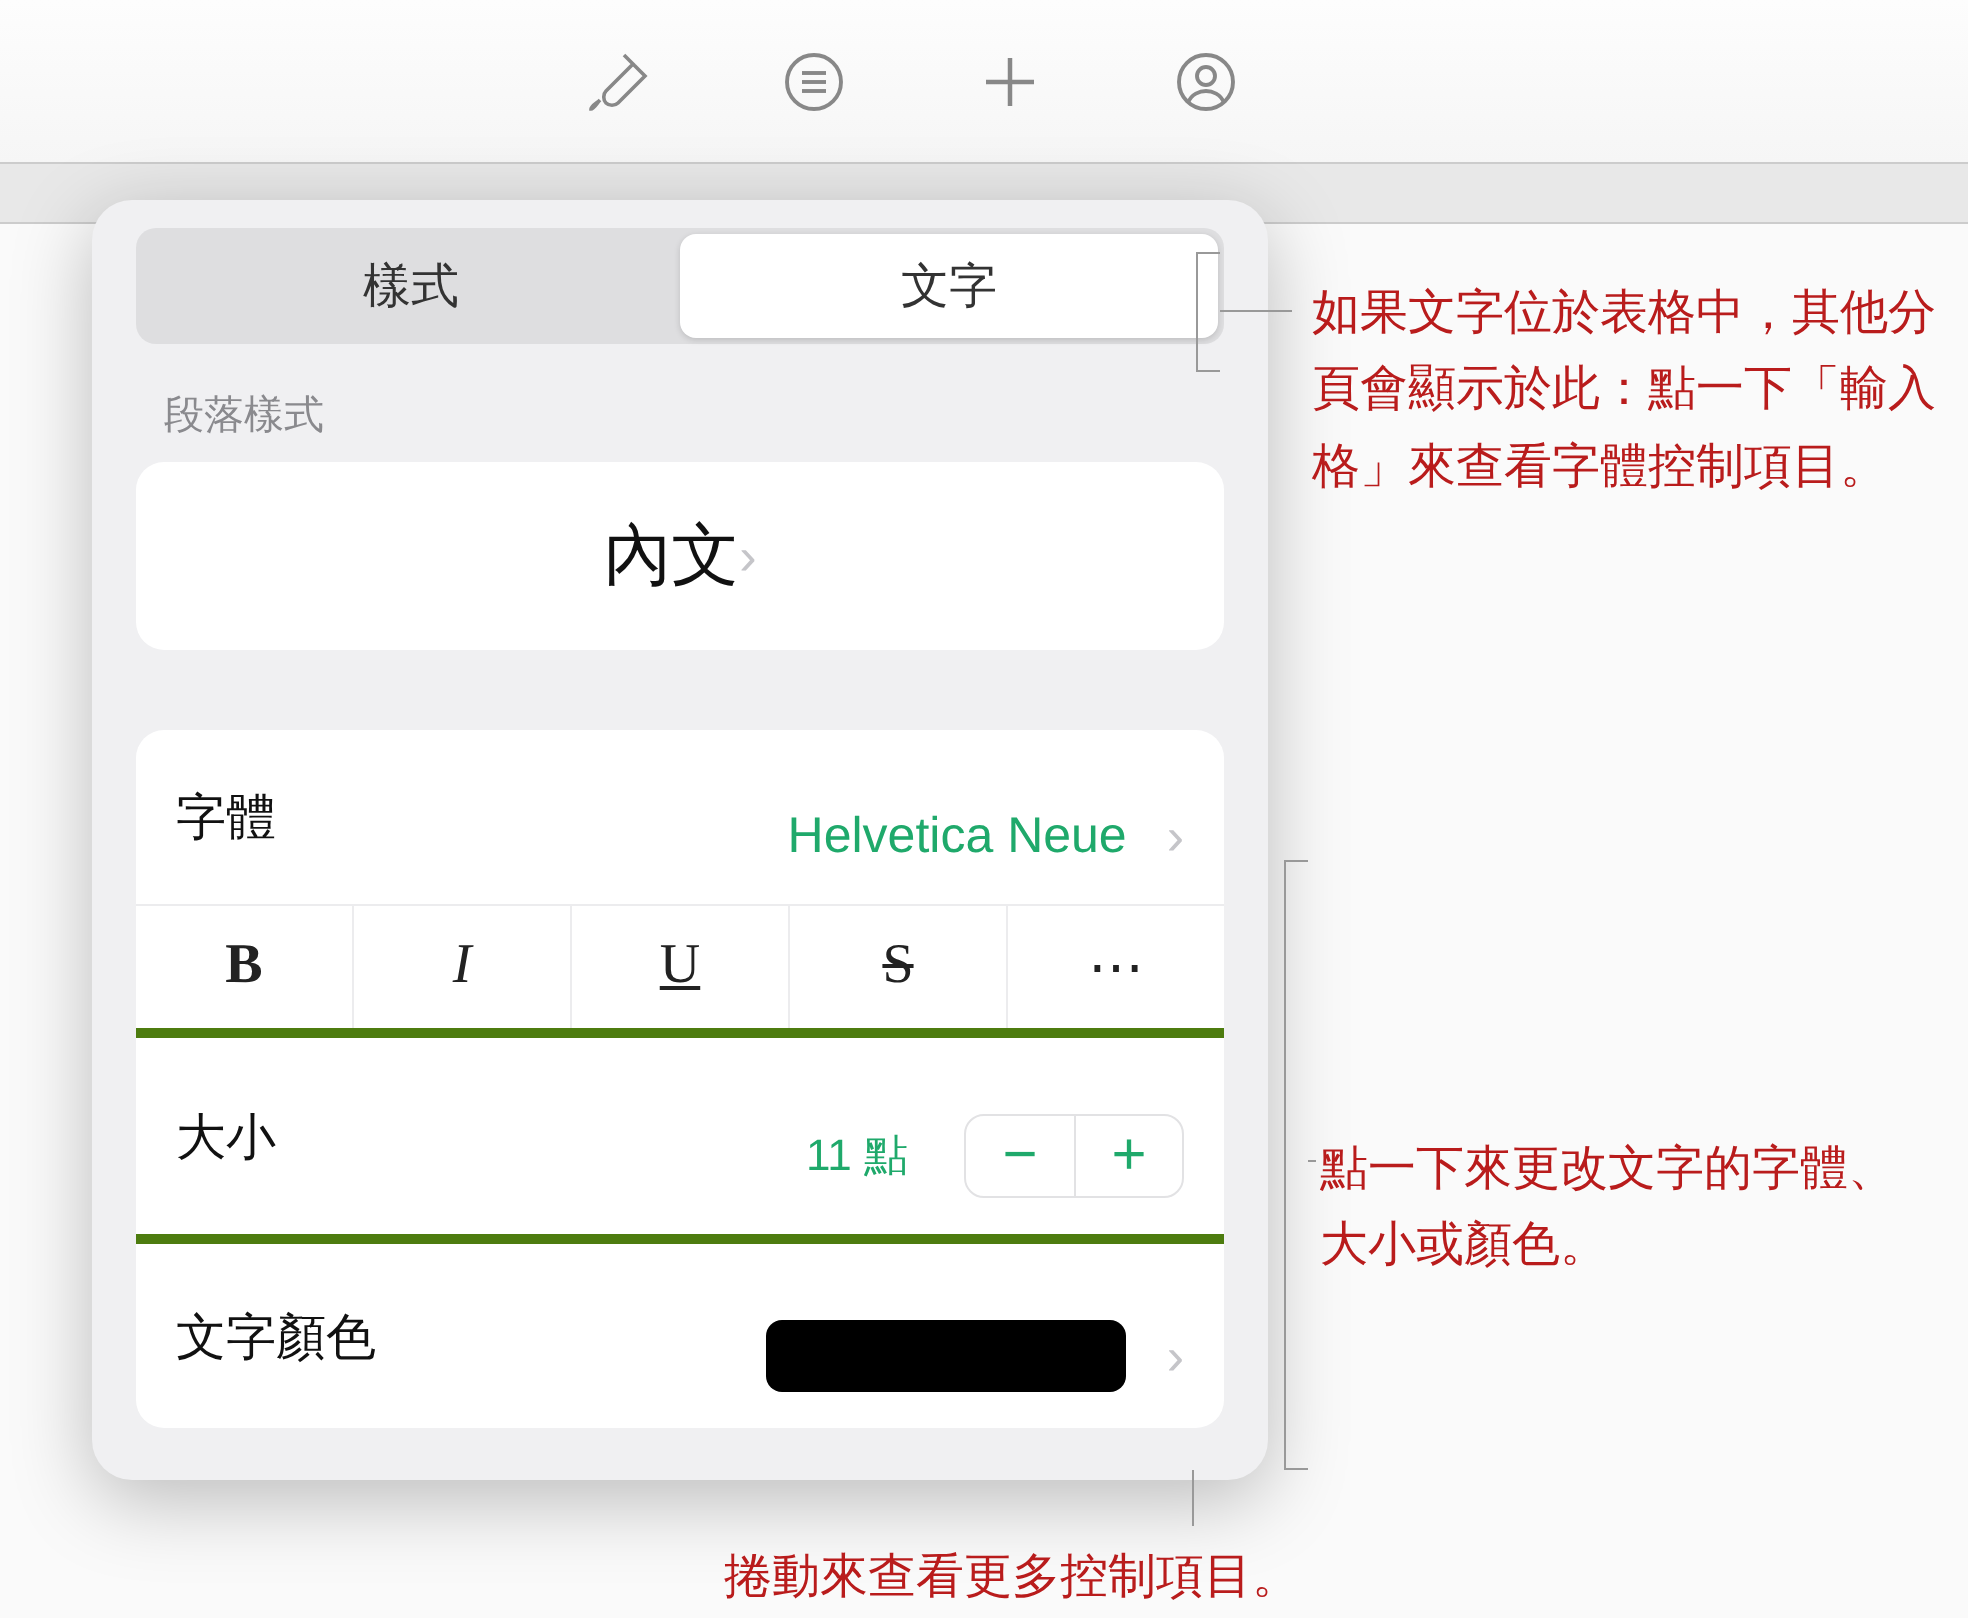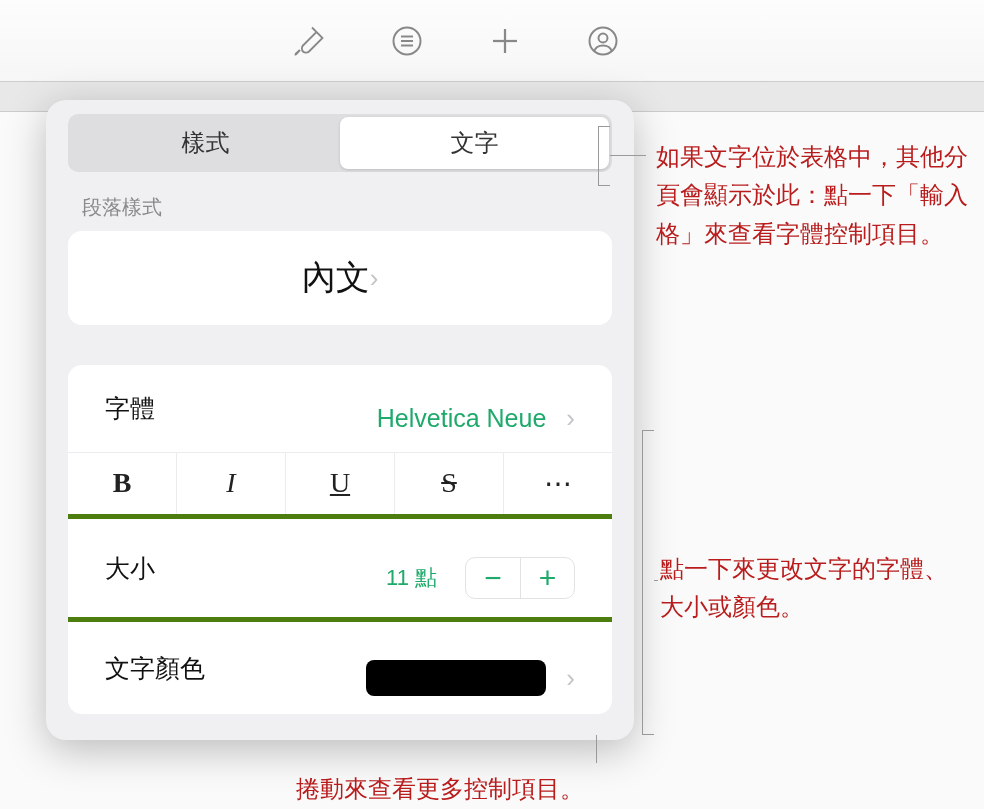--- a/index.html
+++ b/index.html
@@ -98,21 +98,21 @@
     .chev { color: #c5c5c9; font-size: 26px; }
     .font-group {
       background: #fff;
       border-radius: 14px;
       overflow: hidden;
     }
     .row {
       display: flex;
       align-items: center;
       justify-content: space-between;
-      padding: 18px 37px;
+      padding: 18px 20px;
       min-height: 64px;
     }
     .row + .row, .style-buttons + .row { border-top: 5px solid #4d7c0f; }
     .row-label { font-size: 25px; color: #111; }
     .row-value {
       display: flex;
       align-items: center;
       gap: 20px;
       margin-top: 20px;
     }
@@ -160,22 +160,22 @@
       border-radius: 8px;
     }
     
     .callout {
       position: absolute;
       font-size: 24px;
       color: #b91c1c;
       line-height: 1.6;
     }
     .callout-1 { top: 138px; left: 656px; width: 320px; }
-    .callout-2 { top: 550px; left: 660px; width: 310px; }
-    .callout-3 { top: 770px; left: 230px; width: 420px; text-align: center; }
+    .callout-2 { top: 566px; left: 660px; width: 310px; }
+    .callout-3 { top: 770px; left: 230px; width: 420px; text-align: right; }
     
     .lead {
       position: absolute;
       border-color: #999;
       border-style: solid;
       border-width: 0;
     }
     .lead-1a { top: 126px; left: 598px; width: 12px; height: 60px; border-left-width: 1px; border-top-width: 1px; border-bottom-width: 1px; }
     .lead-1b { top: 155px; left: 610px; width: 36px; height: 1px; border-top-width: 1px; }
     .lead-2a { top: 430px; left: 642px; width: 12px; height: 305px; border-left-width: 1px; border-top-width: 1px; border-bottom-width: 1px; }

